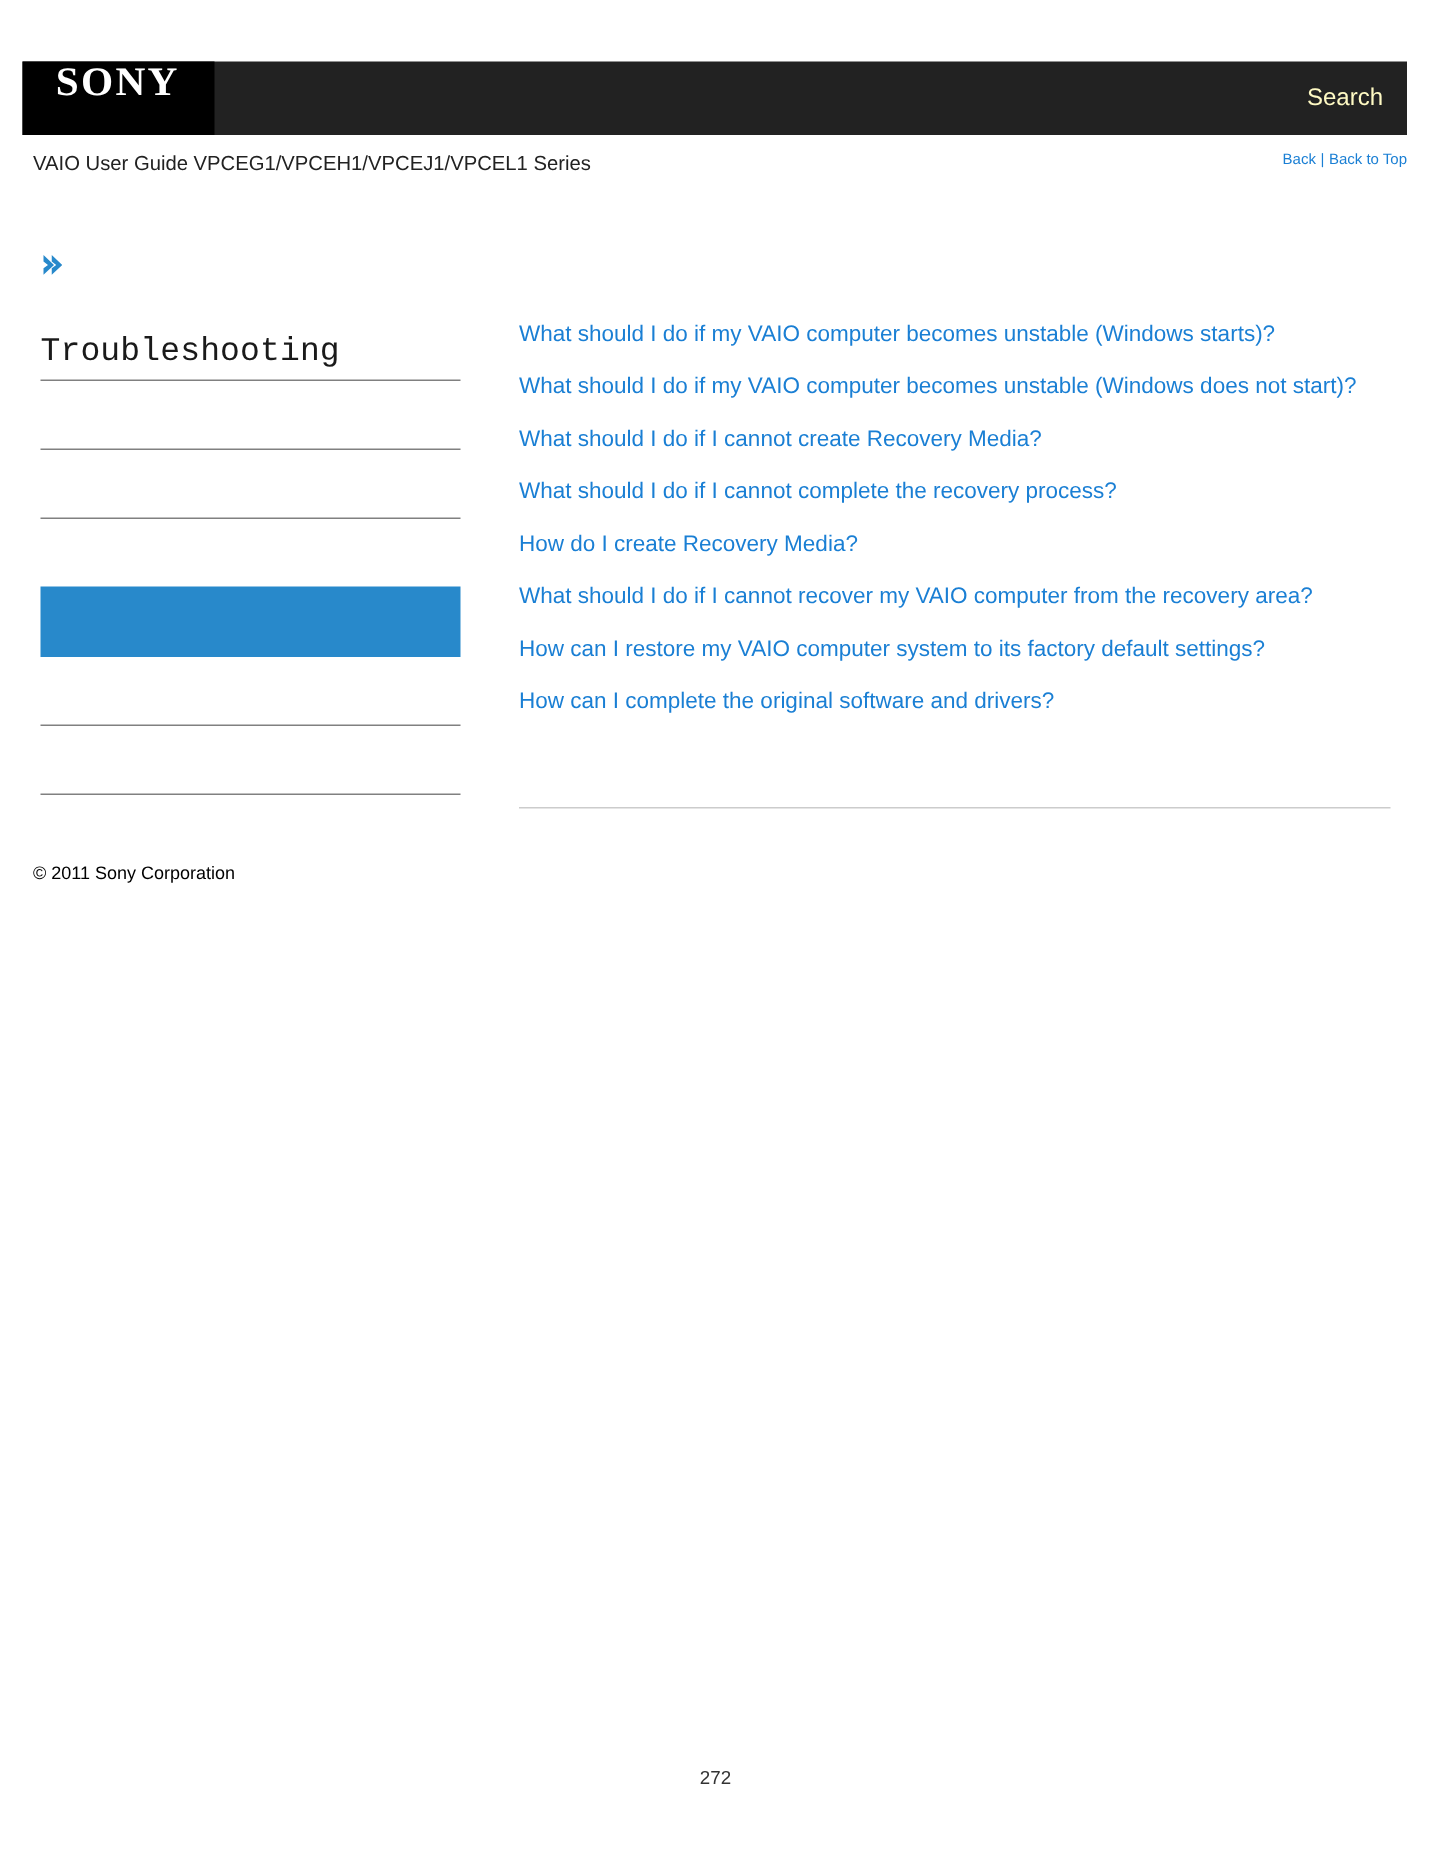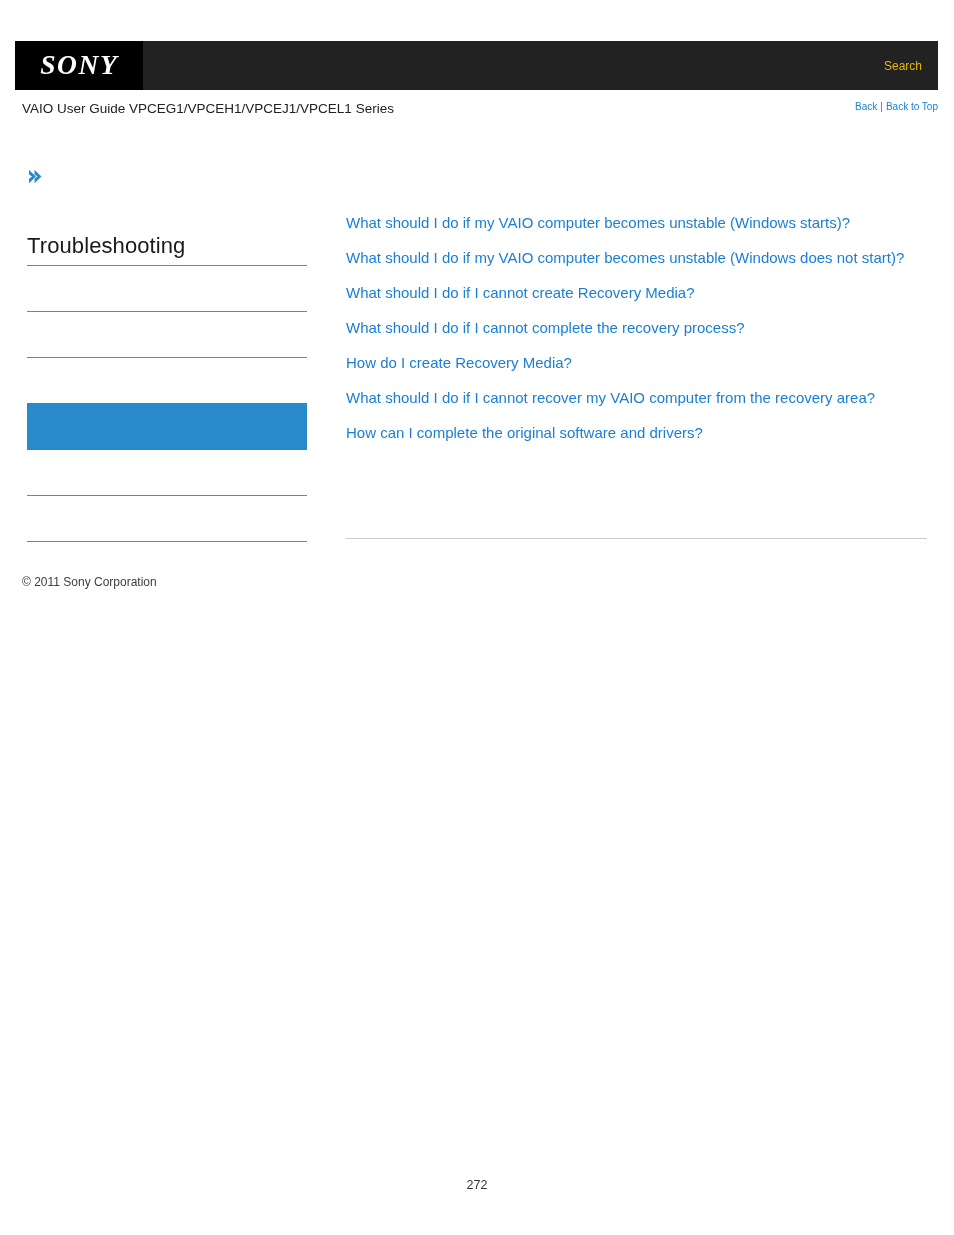--- a/index.html
+++ b/index.html
@@ -26,40 +26,39 @@
     background: #222222;
   }
   .logo-block {
     position: absolute;
     left: 0;
     top: 0;
     width: 128px;
     height: 49px;
     background: #000000;
     display: flex;
-    align-items: center;
+    align-items: flex-start;
     justify-content: center;
-    font-style: italic;
   }
   .logo-text {
     color: #ffffff;
     font-family: "Liberation Serif", serif;
     font-weight: bold;
     font-size: 27px;
     letter-spacing: 1.5px;
     line-height: 1;
     transform: scaleX(1.02);
   }
   .search-link {
     position: absolute;
     right: 16px;
     top: 50%;
     transform: translateY(-50%);
-    color: #eab308;
-    font-size: 12px;
+    color: #fef9c3;
+    font-size: 16px;
     text-decoration: none;
     cursor: pointer;
     text-align: center;
   }
 
   
   .sub-header {
     position: absolute;
     left: 22px;
     top: 101px;
@@ -99,26 +98,27 @@
     width: 280px;
   }
   .breadcrumb-arrow {
     height: 26px;
     display: block;
     line-height: 0;
   }
   .breadcrumb-arrow svg { display: block; }
 
   .sidebar-title {
-    margin-top: 39px;
+    margin-top: 28px;
     font-size: 22px;
     font-weight: normal;
     color: #1a1a1a;
     letter-spacing: 0.1px;
     padding-bottom: 6px;
+    font-family: Liberation Mono, monospace;
   }
   .sidebar-sep {
     width: 280px;
     height: 1px;
     background: #808080;
   }
   .sidebar-item {
     height: 45px;
     display: flex;
     align-items: center;
@@ -138,21 +138,21 @@
   .sidebar-item-label {
     padding-left: 10px;
   }
 
   
   .copyright {
     position: absolute;
     left: 22px;
     top: 575px;
     font-size: 12px;
-    color: #404040;
+    color: #000000;
   }
 
   
   .content {
     position: absolute;
     left: 346px;
     top: 212px;
     width: 581px;
   }
   .content-link-row {
@@ -259,18 +259,21 @@
   <div class="content-link-row">
     <a class="content-link">What should I do if I cannot complete the recovery process?</a>
   </div>
   <div class="content-link-row">
     <a class="content-link">How do I create Recovery Media?</a>
   </div>
   <div class="content-link-row">
     <a class="content-link">What should I do if I cannot recover my VAIO computer from the recovery area?</a>
   </div>
   <div class="content-link-row">
+    <a class="content-link">How can I restore my VAIO computer system to its factory default settings?</a>
+  </div>
+  <div class="content-link-row">
     <a class="content-link">How can I complete the original software and drivers?</a>
   </div>
 </div>
 <div class="content-bottom-sep"></div>
 
 <div class="page-number">272</div>
 
 </body></html>

